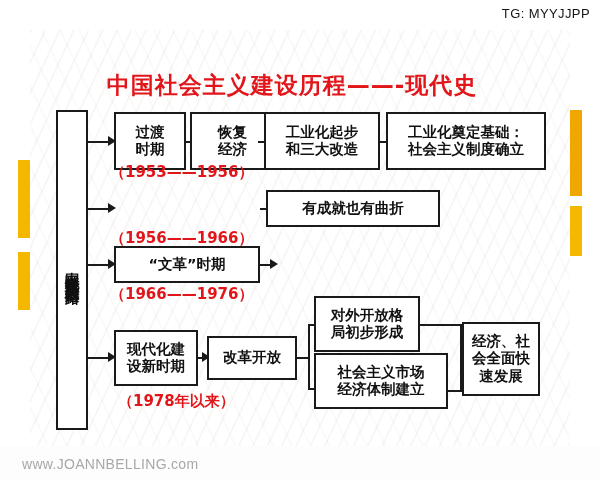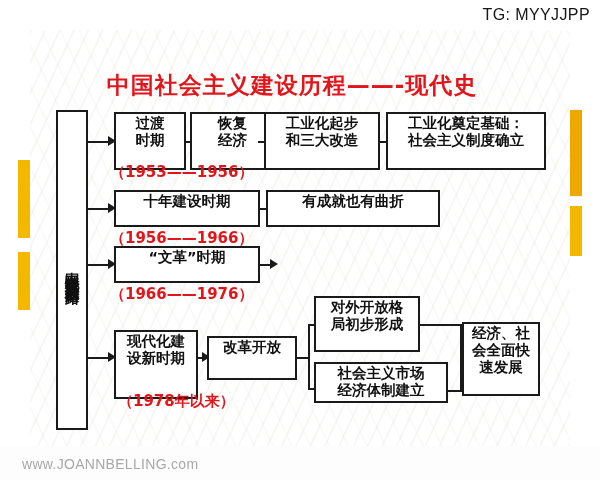--- a/index.html
+++ b/index.html
@@ -19,21 +19,21 @@
       repeating-linear-gradient(65deg, rgba(220,210,195,0.22) 0 2px, rgba(255,255,255,0) 2px 17px);
     opacity:.55;
     pointer-events:none;
   }
 
   
   .tg-badge{
     position:absolute;right:0;top:0;
     background:#ffffff;
     color:#161616;
-    font-size:16px;
+    font-size:13px;
     padding:6px 10px 7px 12px;
     letter-spacing:.4px;
     font-family:"Liberation Sans",sans-serif;
   }
 
   
   .bar{position:absolute;width:12px;background:#f5b800;}
   .bar-left-1{left:18px;top:160px;height:78px;}
   .bar-left-2{left:18px;top:252px;height:58px;}
   .bar-right-1{right:18px;top:110px;height:86px;background:#f0a800;}
@@ -50,21 +50,21 @@
   
   .box{
     position:absolute;
     border:2px solid #1a1a1a;
     background:#ffffff;
     color:#111111;
     font-size:14.5px;
     font-weight:bold;
     line-height:1.18;
     display:flex;
-    align-items:flex-start;
+    align-items:center;
     justify-content:center;
     text-align:center;
     box-sizing:border-box;
     padding:1px 2px;
   }
   .box .inner{width:100%;white-space:pre-line;}
 
   
   .vbox{
     position:absolute;
@@ -156,23 +156,20 @@
   <div class="box" style="left:386px;top:112px;width:160px;height:58px;">
     <span class="inner">工业化奠定基础：
 社会主义制度确立</span>
   </div>
 
   <div class="yearlabel" style="left:110px;top:163px;">（1953——1956）</div>
 
   <div class="conn h" style="left:88px;top:208px;width:22px;"></div>
   <div class="arrow-r" style="left:108px;top:203px;"></div>
 
-  <div class="box" style="left:114px;top:190px;width:146px;height:37px;">
-    <span class="inner">十年建设时期</span>
-  </div>
 
   <div class="conn h" style="left:260px;top:208px;width:14px;"></div>
   <div class="arrow-r" style="left:270px;top:203px;"></div>
 
   <div class="box" style="left:266px;top:190px;width:174px;height:37px;">
     <span class="inner">有成就也有曲折</span>
   </div>
 
   <div class="yearlabel" style="left:110px;top:229px;">（1956——1966）</div>
 
@@ -185,21 +182,21 @@
 
   <div class="conn h" style="left:260px;top:264px;width:14px;"></div>
   <div class="arrow-r" style="left:270px;top:259px;"></div>
 
 
   <div class="yearlabel" style="left:110px;top:285px;">（1966——1976）</div>
 
   <div class="conn h" style="left:88px;top:357px;width:22px;"></div>
   <div class="arrow-r" style="left:108px;top:352px;"></div>
 
-  <div class="box" style="left:114px;top:330px;width:84px;height:69px;">
+  <div class="box" style="left:114px;top:330px;width:84px;height:56px;">
     <span class="inner">现代化建
 设新时期</span>
   </div>
 
   <div class="conn h" style="left:198px;top:357px;width:12px;"></div>
   <div class="arrow-r" style="left:202px;top:352px;"></div>
 
   <div class="box" style="left:207px;top:336px;width:90px;height:44px;">
     <span class="inner">改革开放</span>
   </div>
@@ -207,21 +204,21 @@
   <div class="conn h" style="left:297px;top:357px;width:12px;"></div>
   <div class="conn v" style="left:308px;top:324px;height:66px;"></div>
   <div class="conn h" style="left:308px;top:324px;width:10px;"></div>
   <div class="conn h" style="left:308px;top:388px;width:10px;"></div>
 
   <div class="box" style="left:314px;top:296px;width:106px;height:56px;">
     <span class="inner">对外开放格
 局初步形成</span>
   </div>
 
-  <div class="box" style="left:314px;top:362px;width:134px;height:41px;">
+  <div class="box" style="left:314px;top:353px;width:134px;height:56px;">
     <span class="inner">社会主义市场
 经济体制建立</span>
   </div>
 
   <div class="conn h" style="left:420px;top:324px;width:42px;"></div>
   <div class="conn h" style="left:448px;top:390px;width:14px;"></div>
   <div class="conn v" style="left:460px;top:324px;height:66px;"></div>
 
   <div class="box" style="left:462px;top:322px;width:78px;height:74px;">
     <span class="inner">经济、社

